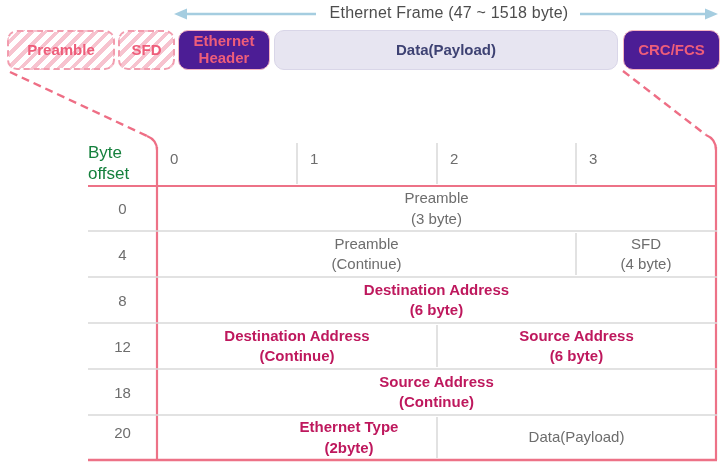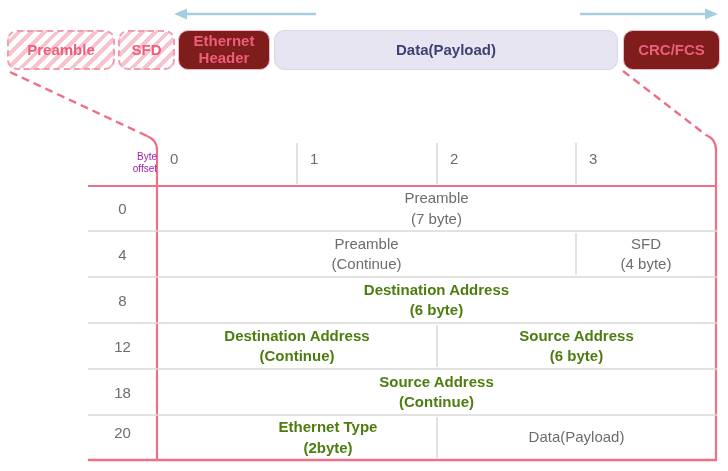--- a/index.html
+++ b/index.html
@@ -15,48 +15,49 @@
   .seg{
     position:absolute;top:30px;height:40px;box-sizing:border-box;border-radius:10px;
     display:flex;align-items:center;justify-content:center;text-align:center;
     font-size:15px;font-weight:bold;line-height:1.12;
   }
   .seg.hatched{
     border:2px dashed #f29cae;color:#ee5d7a;
     background:repeating-linear-gradient(135deg,#ffffff 0 5px,#f7c3cf 5px 9px);
   }
   .seg.solidpink{
-    border:1px solid #f5b5c2;background:#7f1d1d;color:#ee5d7a;
+    border:1px solid #f5b5c2;background:#4c1d95;color:#ee5d7a;
   }
   .seg.lavender{
     border:1px solid #d9d6e8;background:#e7e5f1;color:#3e4273;
   }
   .corner-label{
-    position:absolute;display:flex;flex-direction:column;align-items:flex-end;justify-content:center;
-    font-size:10px;color:#a21caf;line-height:1.25;
+    position:absolute;display:flex;flex-direction:column;align-items:flex-start;justify-content:center;
+    font-size:17px;color:#15803d;line-height:1.25;
   }
   .col-header{
     position:absolute;font-size:15px;color:#6d6d6d;
   }
   .offset-label{
     position:absolute;display:flex;align-items:center;justify-content:center;
     font-size:15px;color:#6d6d6d;
   }
   .cell{
     position:absolute;display:flex;flex-direction:column;align-items:center;justify-content:center;
     text-align:center;font-size:15px;line-height:1.35;
   }
   .cell.gray{color:#6d6d6d;font-weight:normal;}
-  .cell.pink{color:#4d7c0f;font-weight:bold;}
+  .cell.pink{color:#be185d;font-weight:bold;}
 </style>
 </head>
 <body>
 
 <div id="stage">
 
+  <div class="frame-title">Ethernet Frame (47 ~ 1518 byte)</div>
 
   <svg id="overlay" width="728" height="471" viewBox="0 0 728 471">
 
     <g>
       <line x1="316" y1="14" x2="184" y2="14" stroke="#a5cde0" stroke-width="2.5"></line>
       <polygon points="174,14 187,8.5 187,19.5" fill="#a5cde0"></polygon>
     </g>
     <g>
       <line x1="580" y1="14" x2="708" y2="14" stroke="#a5cde0" stroke-width="2.5"></line>
       <polygon points="718,14 705,8.5 705,19.5" fill="#a5cde0"></polygon>
@@ -118,21 +119,21 @@
       <span>Byte</span>
       <span>offset</span>
     </div>
   <div class="col-header" style="left: 170px; top: 150px;">0</div>
       <div class="col-header" style="left: 310px; top: 150px;">1</div>
       <div class="col-header" style="left: 450px; top: 150px;">2</div>
       <div class="col-header" style="left: 589px; top: 150px;">3</div>
       <div class="offset-label" style="left: 88px; top: 186px; width: 69px; height: 45px;">0</div>
       <div class="cell gray" style="left: 157px; top: 187px; width: 559px; height: 43px;">
         <span>Preamble</span>
-        <span>(7 byte)</span>
+        <span>(3 byte)</span>
       </div>
       <div class="offset-label" style="left: 88px; top: 231px; width: 69px; height: 46px;">4</div>
       <div class="cell gray" style="left: 157px; top: 232px; width: 419px; height: 44px;">
         <span>Preamble</span>
         <span>(Continue)</span>
       </div>
       <div class="cell gray" style="left: 576px; top: 232px; width: 140px; height: 44px;">
         <span>SFD</span>
         <span>(4 byte)</span>
       </div>
@@ -149,21 +150,21 @@
       <div class="cell pink" style="left: 437px; top: 324px; width: 279px; height: 44px;">
         <span>Source Address</span>
         <span>(6 byte)</span>
       </div>
       <div class="offset-label" style="left: 88px; top: 369px; width: 69px; height: 46px;">18</div>
       <div class="cell pink" style="left: 157px; top: 370px; width: 559px; height: 44px;">
         <span>Source Address</span>
         <span>(Continue)</span>
       </div>
       <div class="offset-label" style="left: 88px; top: 415px; width: 69px; height: 34px;">20</div>
-      <div class="cell pink" style="left: 168px; top: 416px; width: 320px; height: 43px;">
+      <div class="cell pink" style="left: 157px; top: 416px; width: 320px; height: 43px; padding-left: 32px;">
         <span>Ethernet Type</span>
         <span>(2byte)</span>
       </div>
       <div class="cell gray" style="left: 437px; top: 416px; width: 279px; height: 43px;">
         <span>Data(Payload)</span>
       </div>
     </div>
 
 </div>
 

